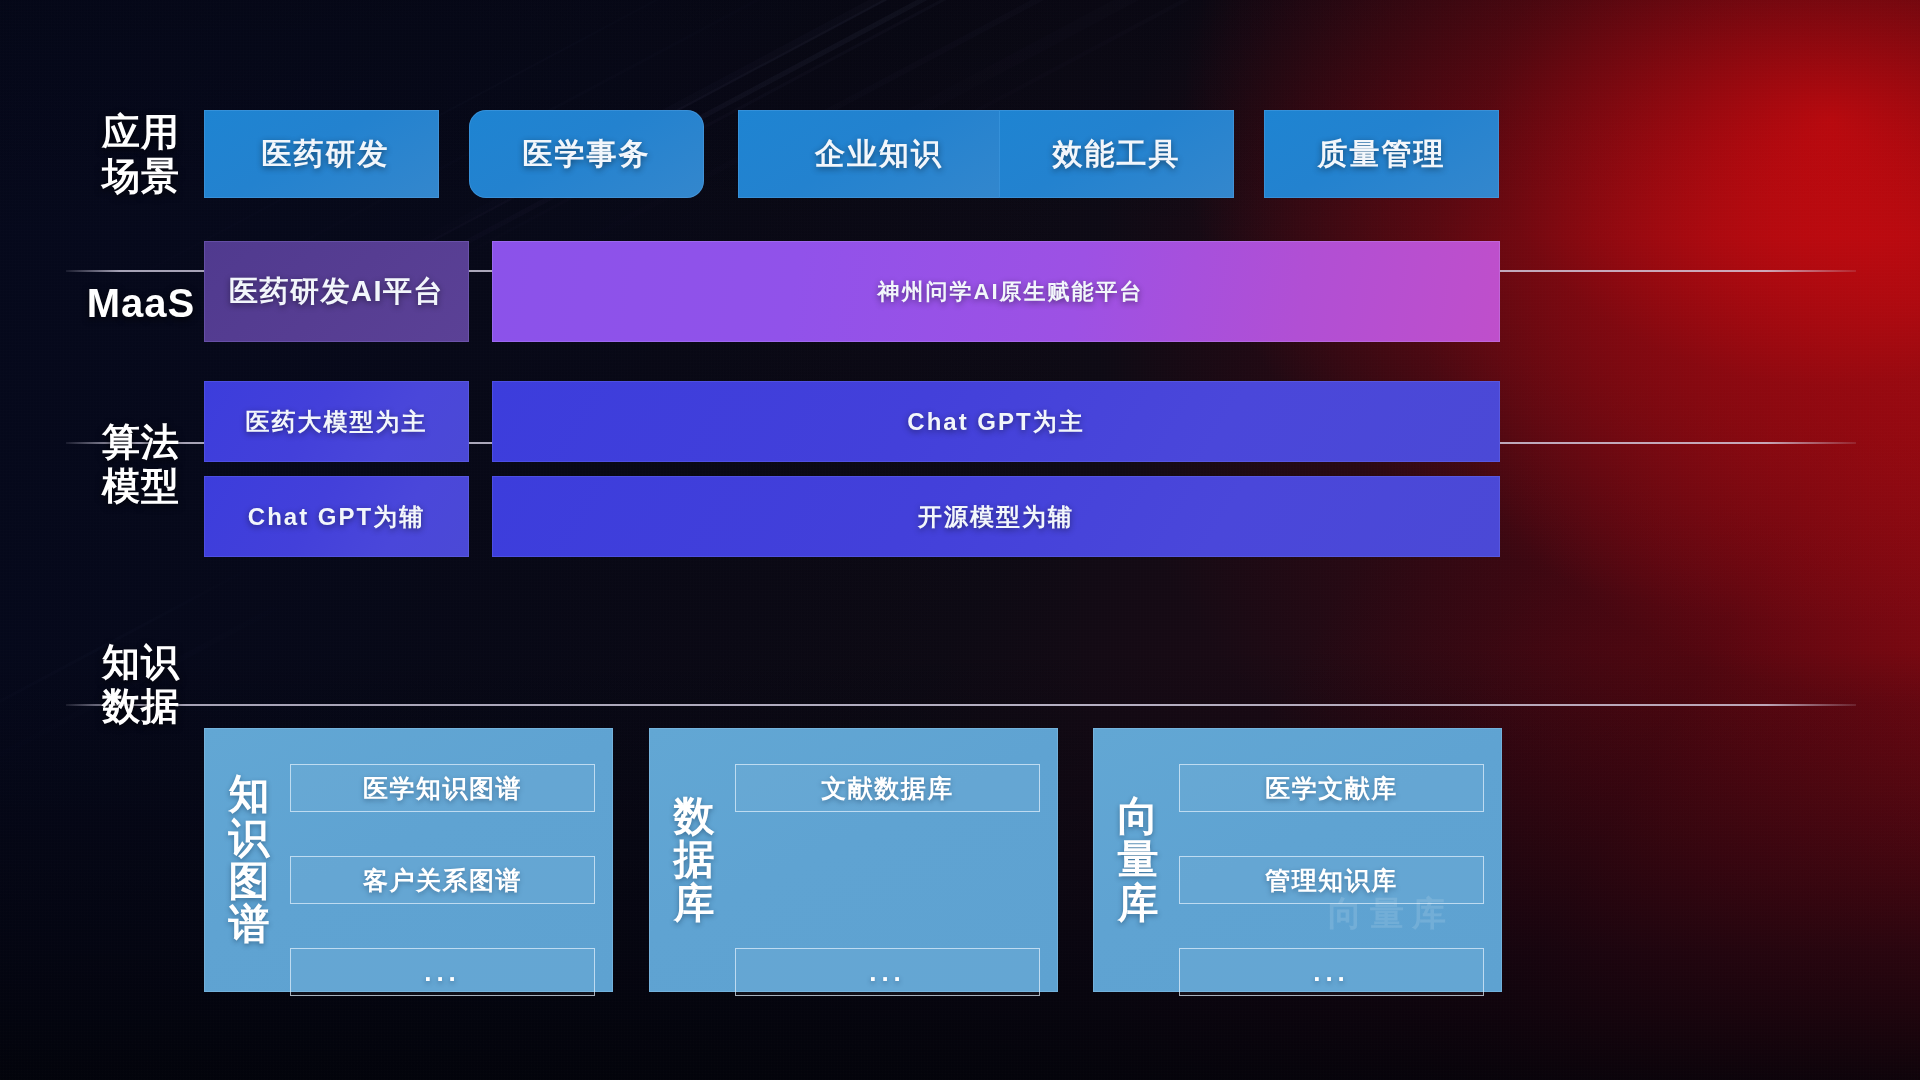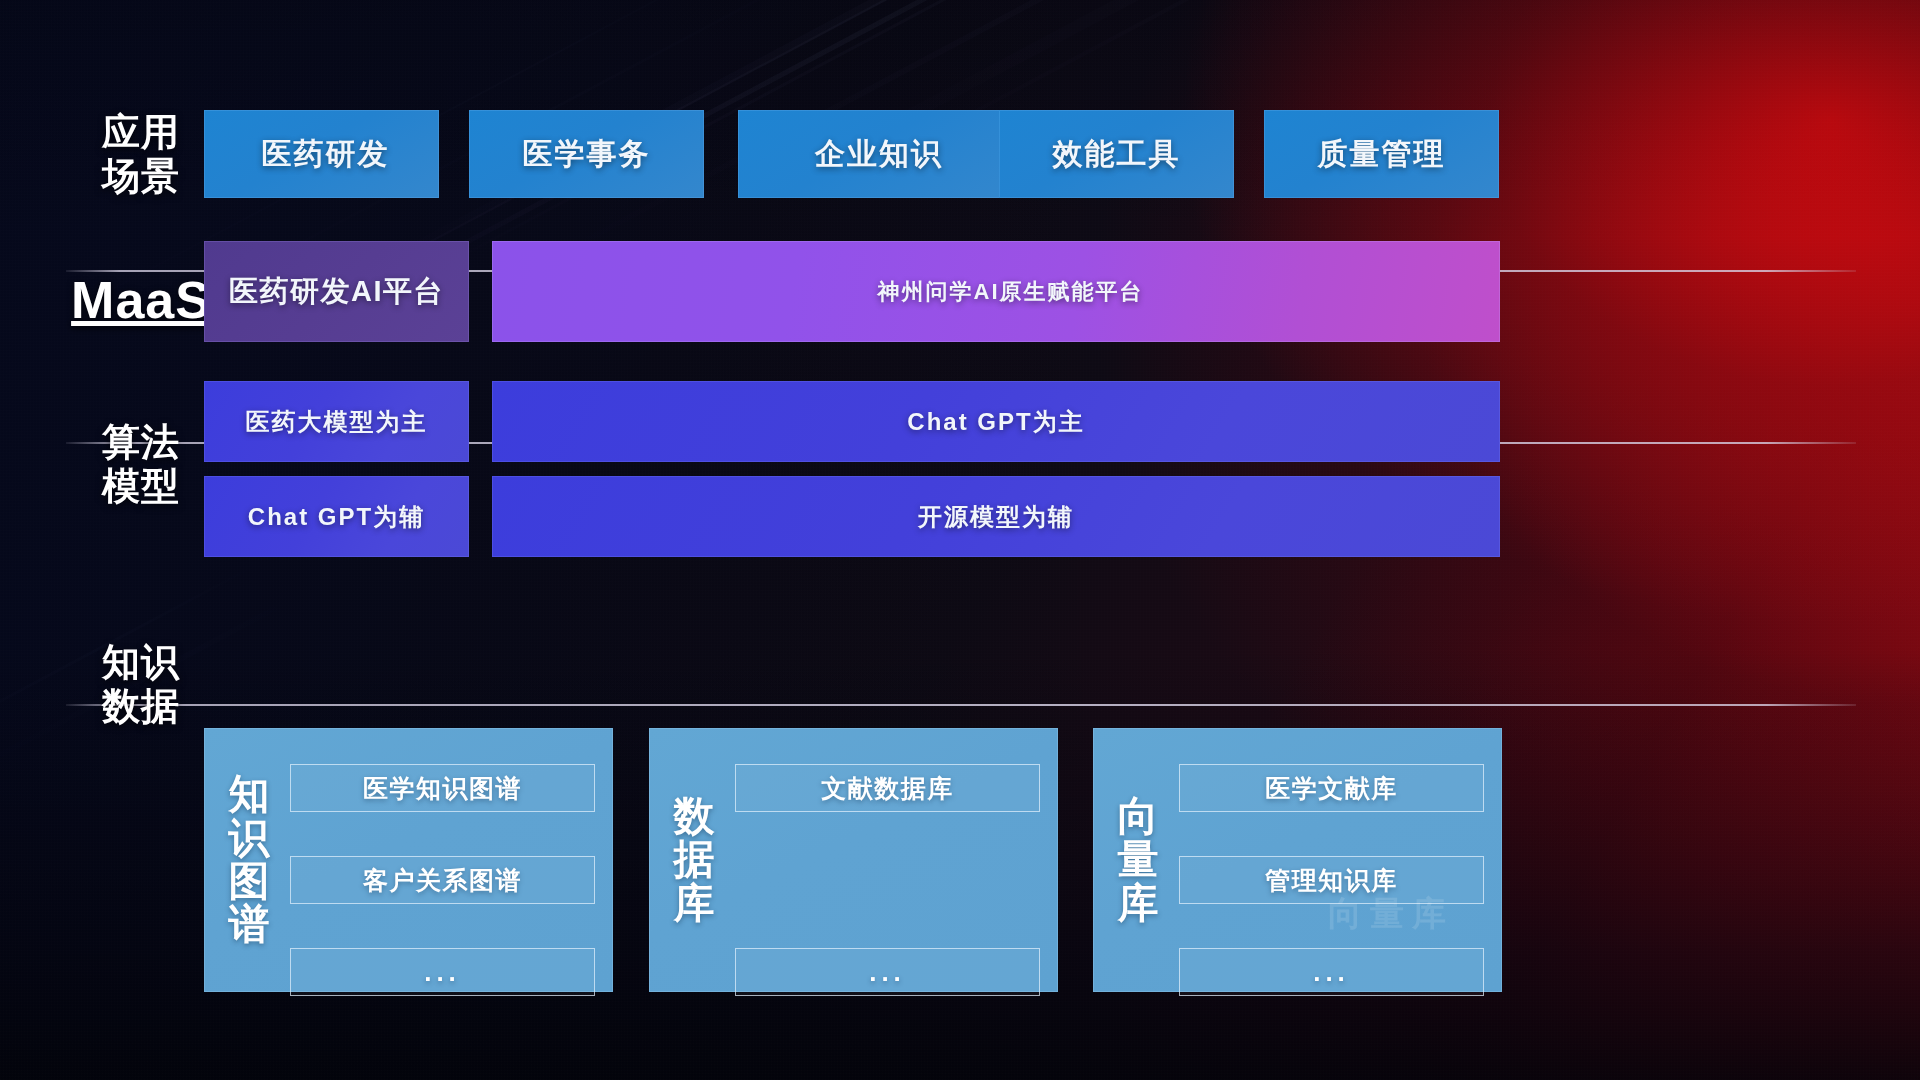--- a/index.html
+++ b/index.html
@@ -211,39 +211,39 @@
   <div class="bg-darkwash"></div>
   <div class="noise"></div>
 
   <div class="row-label" style="top:110px; font-size:38px;">应用
 场景</div>
 
   <div class="box app-box" style="left:204px; top:110px; width:235px; height:88px;padding-left:8px;">
       <span>医药研发</span>
     </div>
 
-  <div class="box app-box" style="left:469px; top:110px; width:235px; height:88px;">
+  <div class="box app-box" style="left:469px; top:110px; width:235px; height:88px;border-radius:17px;">
       <span>医学事务</span>
     </div>
 
   <div class="box app-box" style="left:738px; top:110px; width:282px; height:88px;text-align:right;">
       <span>企业知识</span>
     </div>
 
   <div class="box app-box" style="left:999px; top:110px; width:235px; height:88px;">
       <span>效能工具</span>
     </div>
 
   <div class="box app-box" style="left:1264px; top:110px; width:235px; height:88px;text-align:right;">
       <span>质量管理</span>
     </div>
 
   <div class="divider" style="top:270px;"></div>
 
-  <div class="row-label" style="top:270px; font-size:52px;text-decoration:underline;">MaaS</div>
+  <div class="row-label" style="top:280px; font-size:40px;">MaaS</div>
 
   <div class="box maas-left" style="left:204px; top:241px; width:265px; height:101px;">
       <span>医药研发AI平台</span>
     </div>
 
   <div class="box maas-right" style="left:492px; top:241px; width:1008px; height:101px;">
       <span>神州问学AI原生赋能平台</span>
     </div>
 
   <div class="divider" style="top:442px;"></div>

